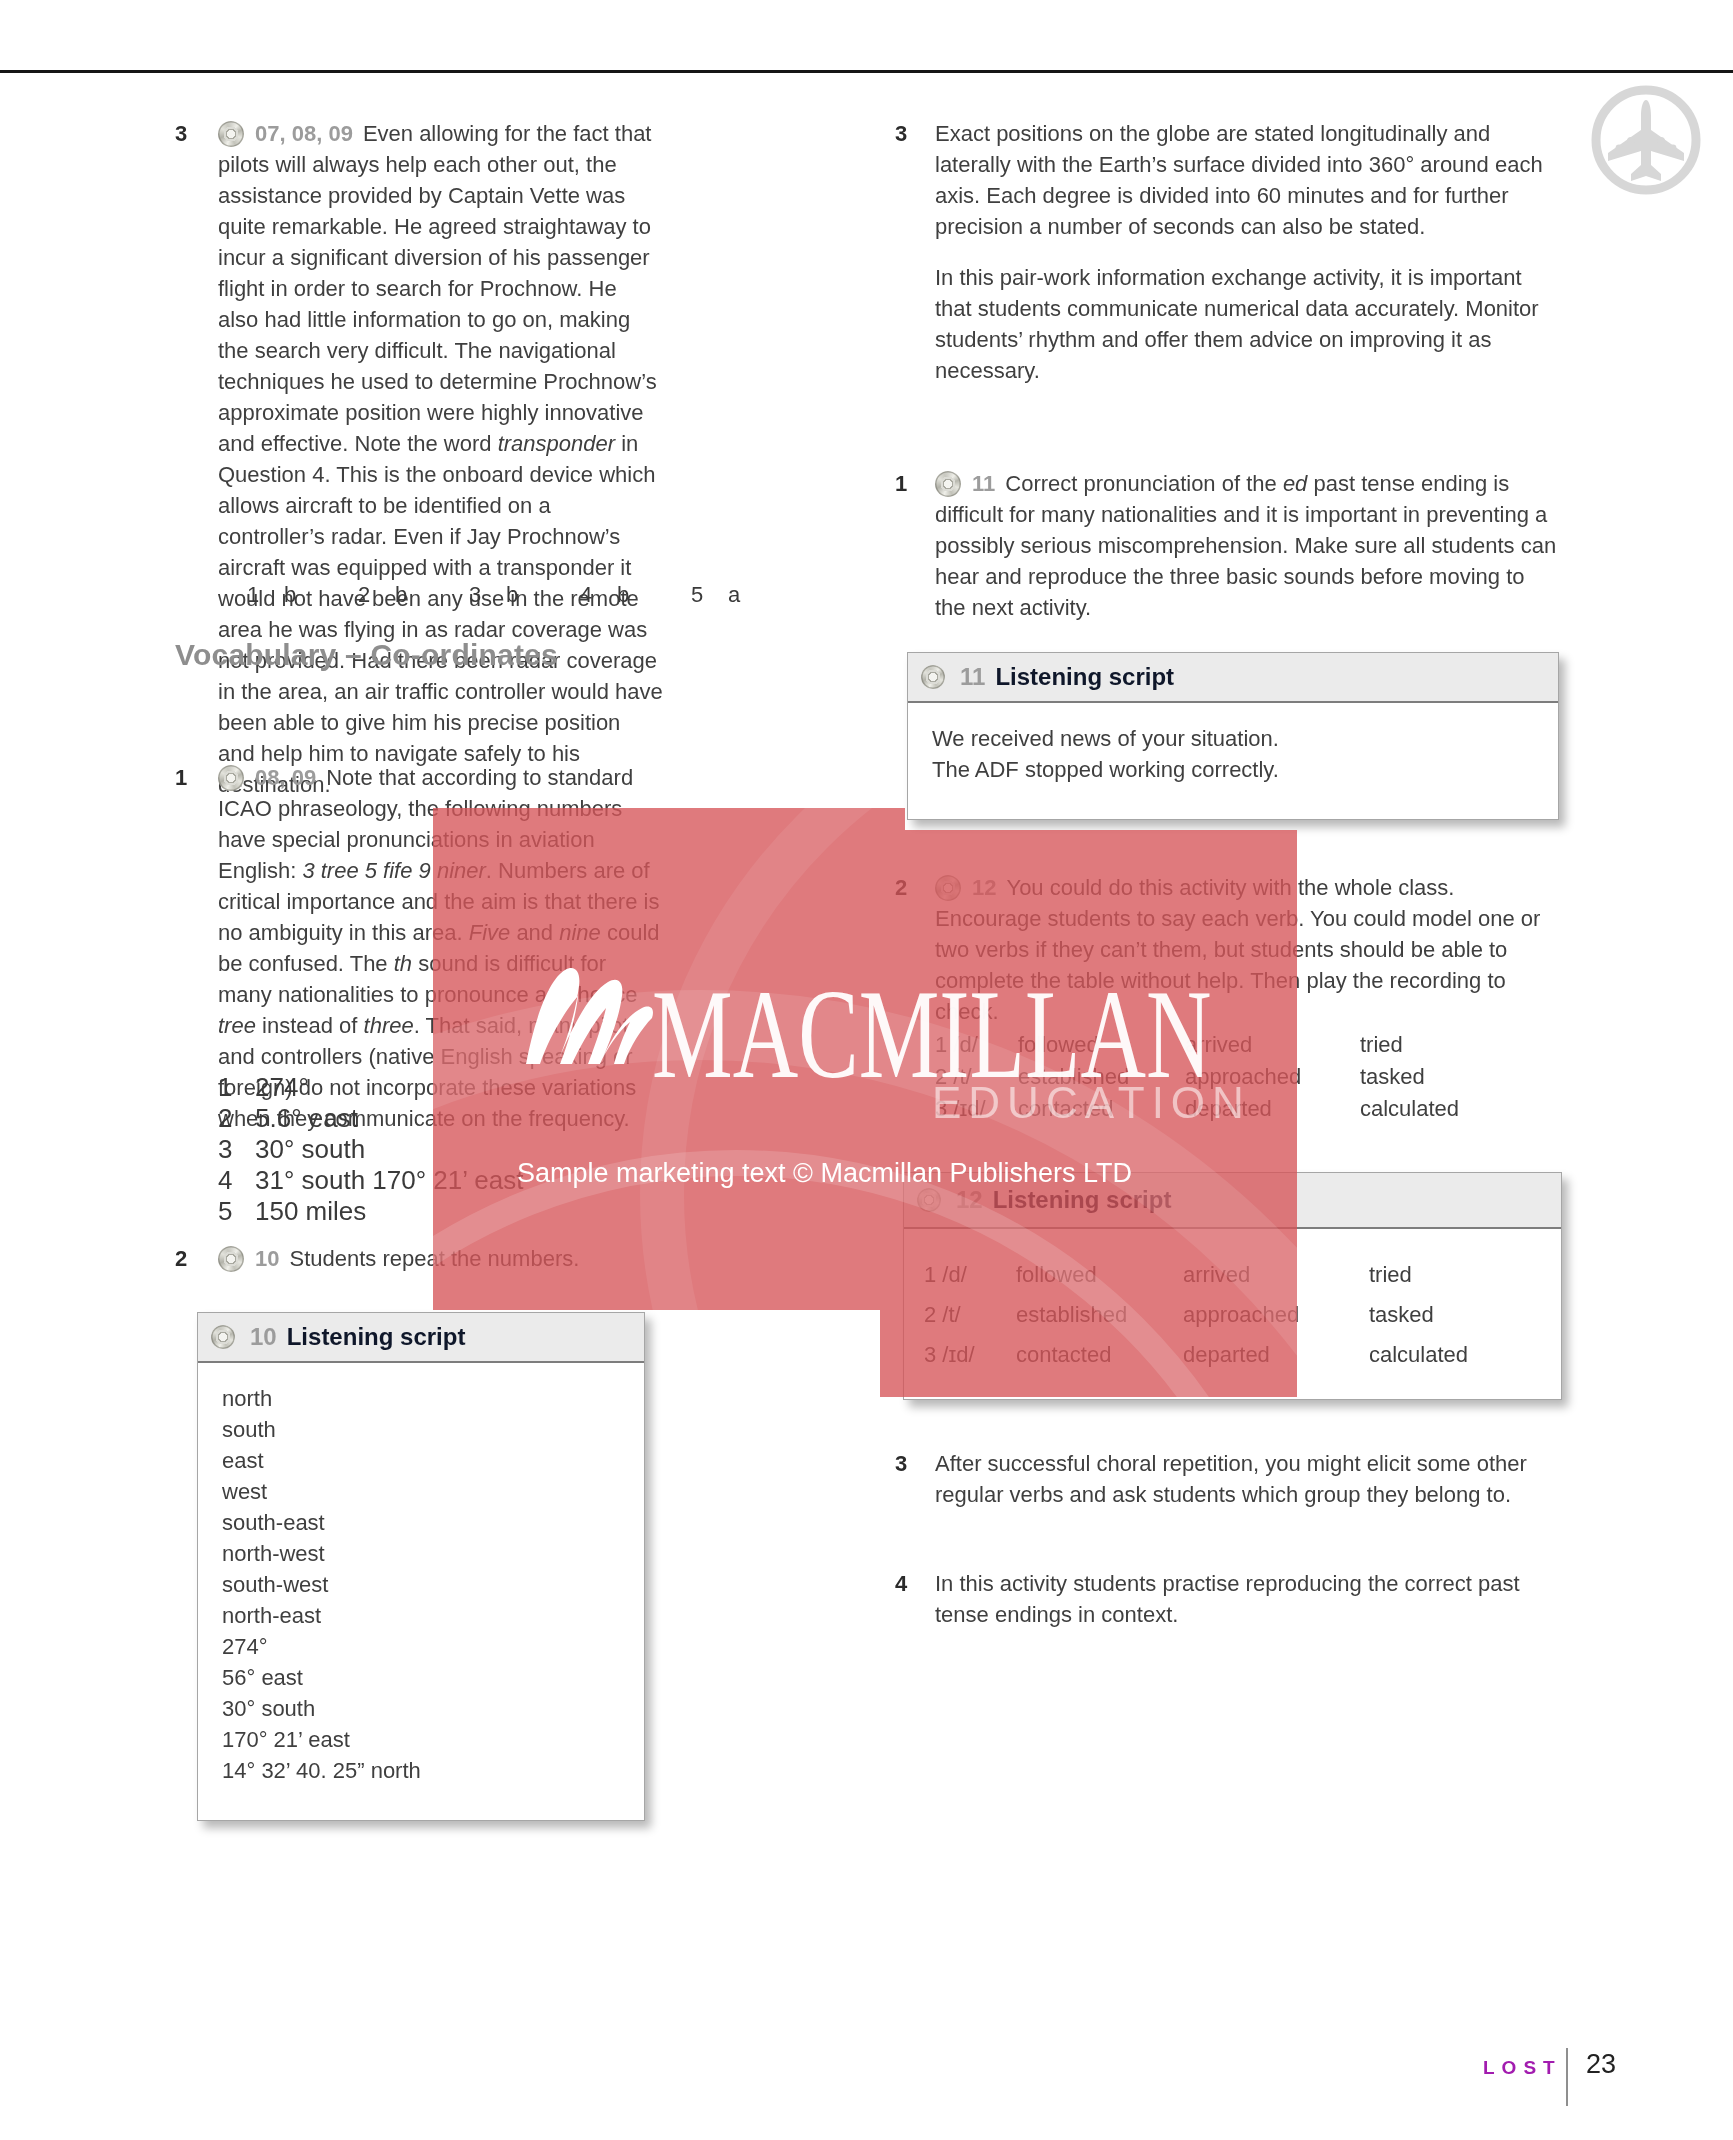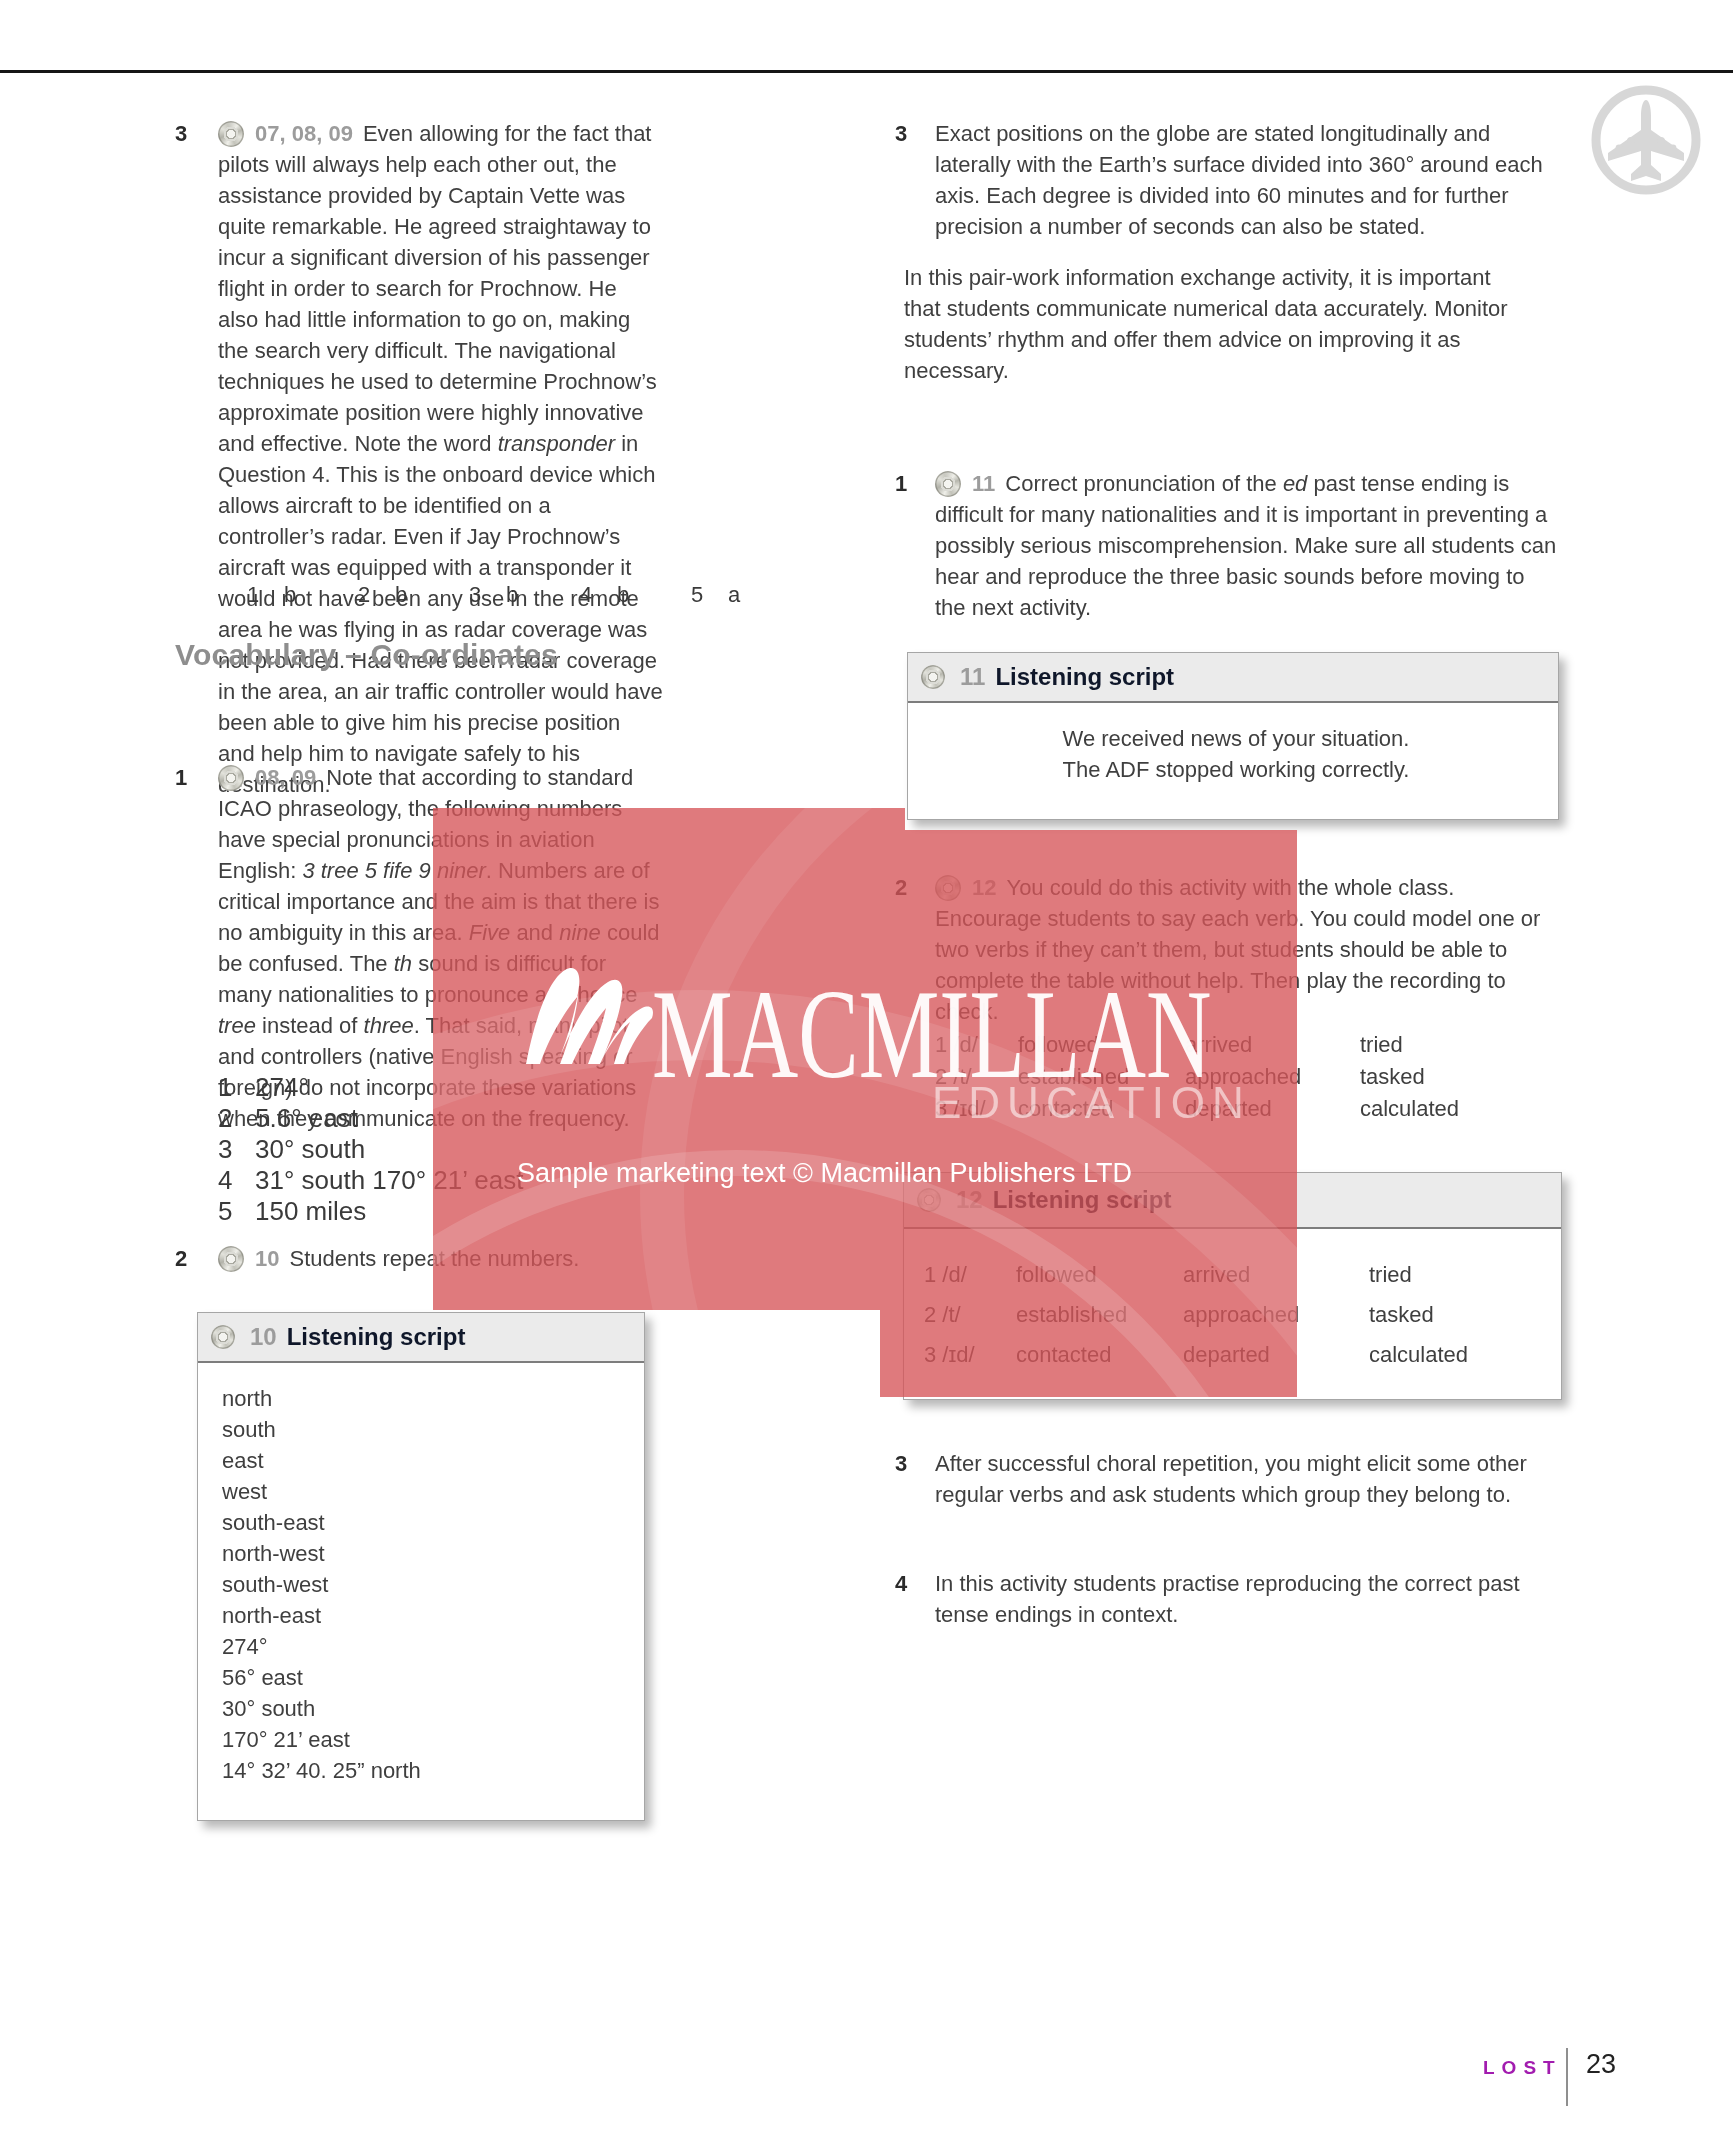--- a/index.html
+++ b/index.html
@@ -155,39 +155,39 @@
       <div>170° 21’ east</div>
       <div>14° 32’ 40. 25” north</div>
     </div>
   </div>
 
   <div class="num-item" id="r-item3" style="left:895px;top:118px;width:662px;">
     <span class="inum" style="width:40px;">3</span>
     <div class="itext">Exact positions on the globe are stated longitudinally and laterally with the Earth’s surface divided into 360° around each axis. Each degree is divided into 60 minutes and for further precision a number of seconds can also be stated.</div>
   </div>
 
-  <div class="num-item" id="r-para2" style="left:904px;top:262px;width:622px;">
+  <div class="num-item" id="r-para2" style="left:935px;top:262px;width:622px;">
     <div class="itext">In this pair-work information exchange activity, it is important that students communicate numerical data accurately. Monitor students’ rhythm and offer them advice on improving it as necessary.</div>
   </div>
 
 
   <div class="num-item" id="r-item1" style="left:895px;top:468px;width:662px;">
     <span class="inum" style="width:40px;">1</span>
     <div class="itext">
       <span class="cd"></span><b class="cdnums">11</b><span><span>Correct pronunciation of the </span><span style="font-style: italic;">ed</span><span> past tense ending is difficult for many nationalities and it is important in preventing a possibly serious miscomprehension. Make sure all students can hear and reproduce the three basic sounds before moving to the next activity.</span></span>
     </div>
   </div>
 
   <div class="lbox" id="box11" style="left:907px;top:652px;width:650px;">
     <div class="lbox-h">
       <span class="cd small"></span>
         <b class="bnum">11</b>
         <span class="btitle">Listening script</span>
     </div>
-    <div class="lbox-b" style="text-align:center;">
+    <div class="lbox-b" style="">
       <div>We received news of your situation.</div>
       <div>The ADF stopped working correctly.</div>
     </div>
   </div>
 
   <div class="num-item" id="r-item2" style="left:895px;top:872px;width:662px;">
     <span class="inum" style="width:40px;">2</span>
     <div class="itext">
       <span class="cd"></span><b class="cdnums">12</b><span>You could do this activity with the whole class. Encourage students to say each verb. You could model one or two verbs if they can’t them, but students should be able to complete the table without help. Then play the recording to check.</span>
     </div>

